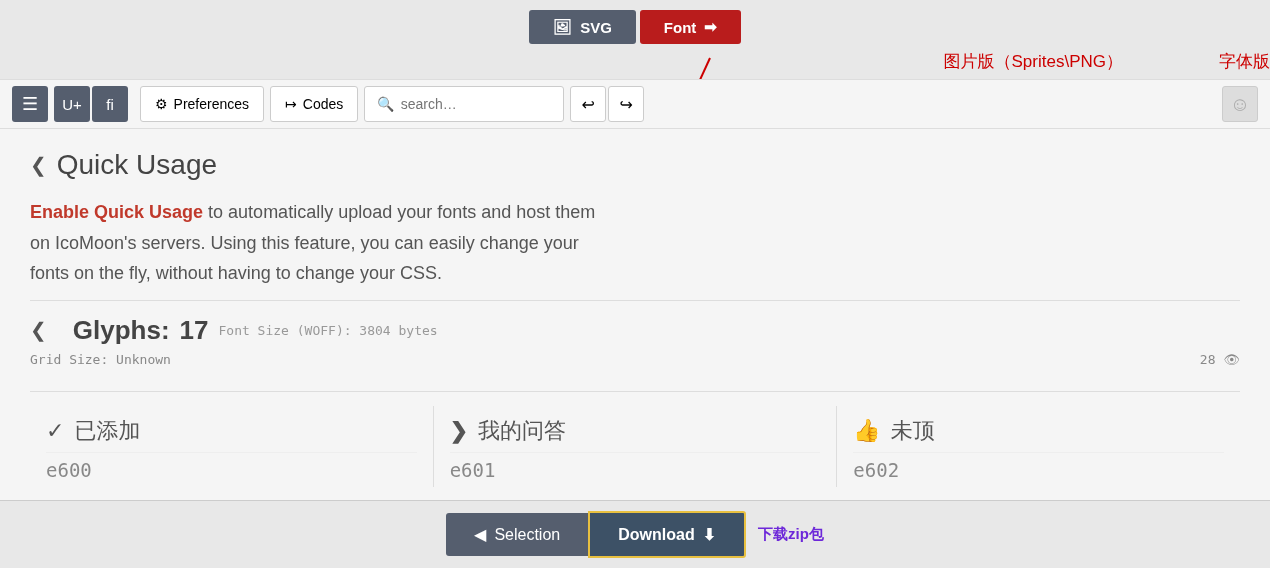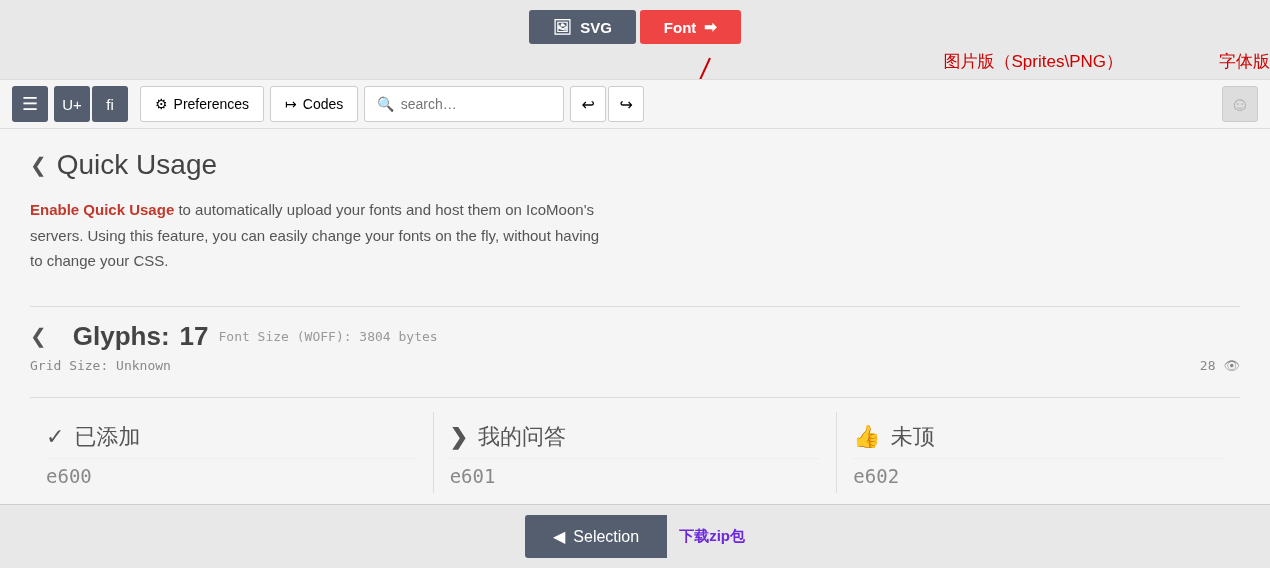--- a/index.html
+++ b/index.html
@@ -23,21 +23,21 @@
       display: flex;
       align-items: center;
       gap: 8px;
       border-radius: 3px;
     }
     .top-btn-svg {
       background: #555e6e;
       color: #fff;
     }
     .top-btn-font {
-      background: #ef4444;
+      background: #b91c1c;
       color: #fff;
     }
 
     
     .anno-row {
       display: flex;
       justify-content: flex-end;
       gap: 16px;
       font-size: 17px;
       color: #cc0000;
@@ -186,25 +186,25 @@
       font-size: 20px;
       color: #555;
     }
     .section-heading {
       font-size: 28px;
       font-weight: 300;
       color: #444;
     }
 
     .quick-usage-text {
-      font-size: 15px;
+      font-size: 18px;
       color: #555;
       line-height: 1.7;
       max-width: 580px;
-      margin-bottom: 32px;
+      margin-bottom: 11px;
     }
     .quick-usage-link {
       color: #c0392b;
       text-decoration: none;
       font-weight: bold;
     }
 
     
     .glyphs-section {
       border-top: 1px solid #ddd;
@@ -458,14 +458,18 @@
       </div>
     </div>
   </div>
 </div>
 
 <div class="bottom-bar">
   <button class="bottom-selection-btn">
     <span>◀</span>
     <span>Selection</span>
   </button>
+  <button class="bottom-download-btn">
+    <span>Download</span>
+    <span>⬇</span>
+  </button>
   <span class="anno-download">下载zip包</span>
 </div>
 
 </body></html>

